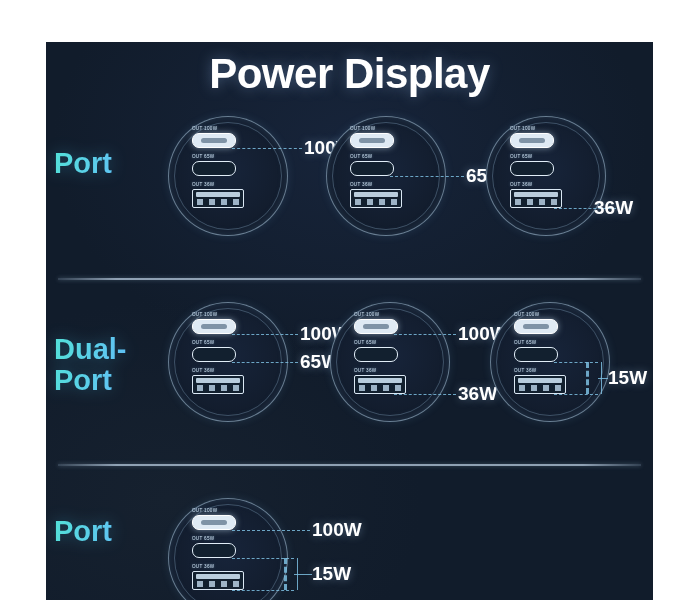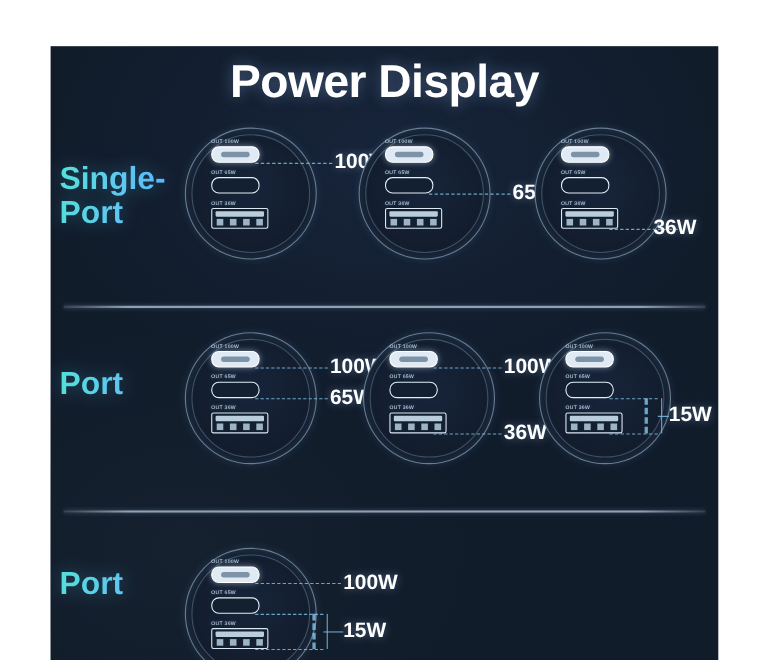--- a/index.html
+++ b/index.html
@@ -158,21 +158,20 @@
 <div id="root">
   <div class="panel">
 
     <div class="title">Power Display</div>
 
     <div class="divider d1"></div>
     <div class="divider d2"></div>
 
     <div class="row r1">
       <div class="row-label">
-        <div>Single-</div>
         <div>Port</div>
       </div>
 
       <div class="unit" style="left:122px;">
         <div class="disc"></div>
         <div class="ports">
           <div class="port-block">
             <div class="port-cap">OUT 100W</div>
             <div class="usbc active"></div>
           </div>
@@ -249,20 +248,21 @@
             </div>
           </div>
         </div>
       </div>
       <div class="lead" style="left:508px;top:92px;width:62px;"></div>
       <div class="wattage" style="left:548px;top:81px;">36W</div>
     </div>
 
     <div class="row r2">
       <div class="row-label">
+        <div>Dual-</div>
         <div>Port</div>
       </div>
 
       <div class="unit" style="left:122px;">
         <div class="disc"></div>
         <div class="ports">
           <div class="port-block">
             <div class="port-cap">OUT 100W</div>
             <div class="usbc active"></div>
           </div>

